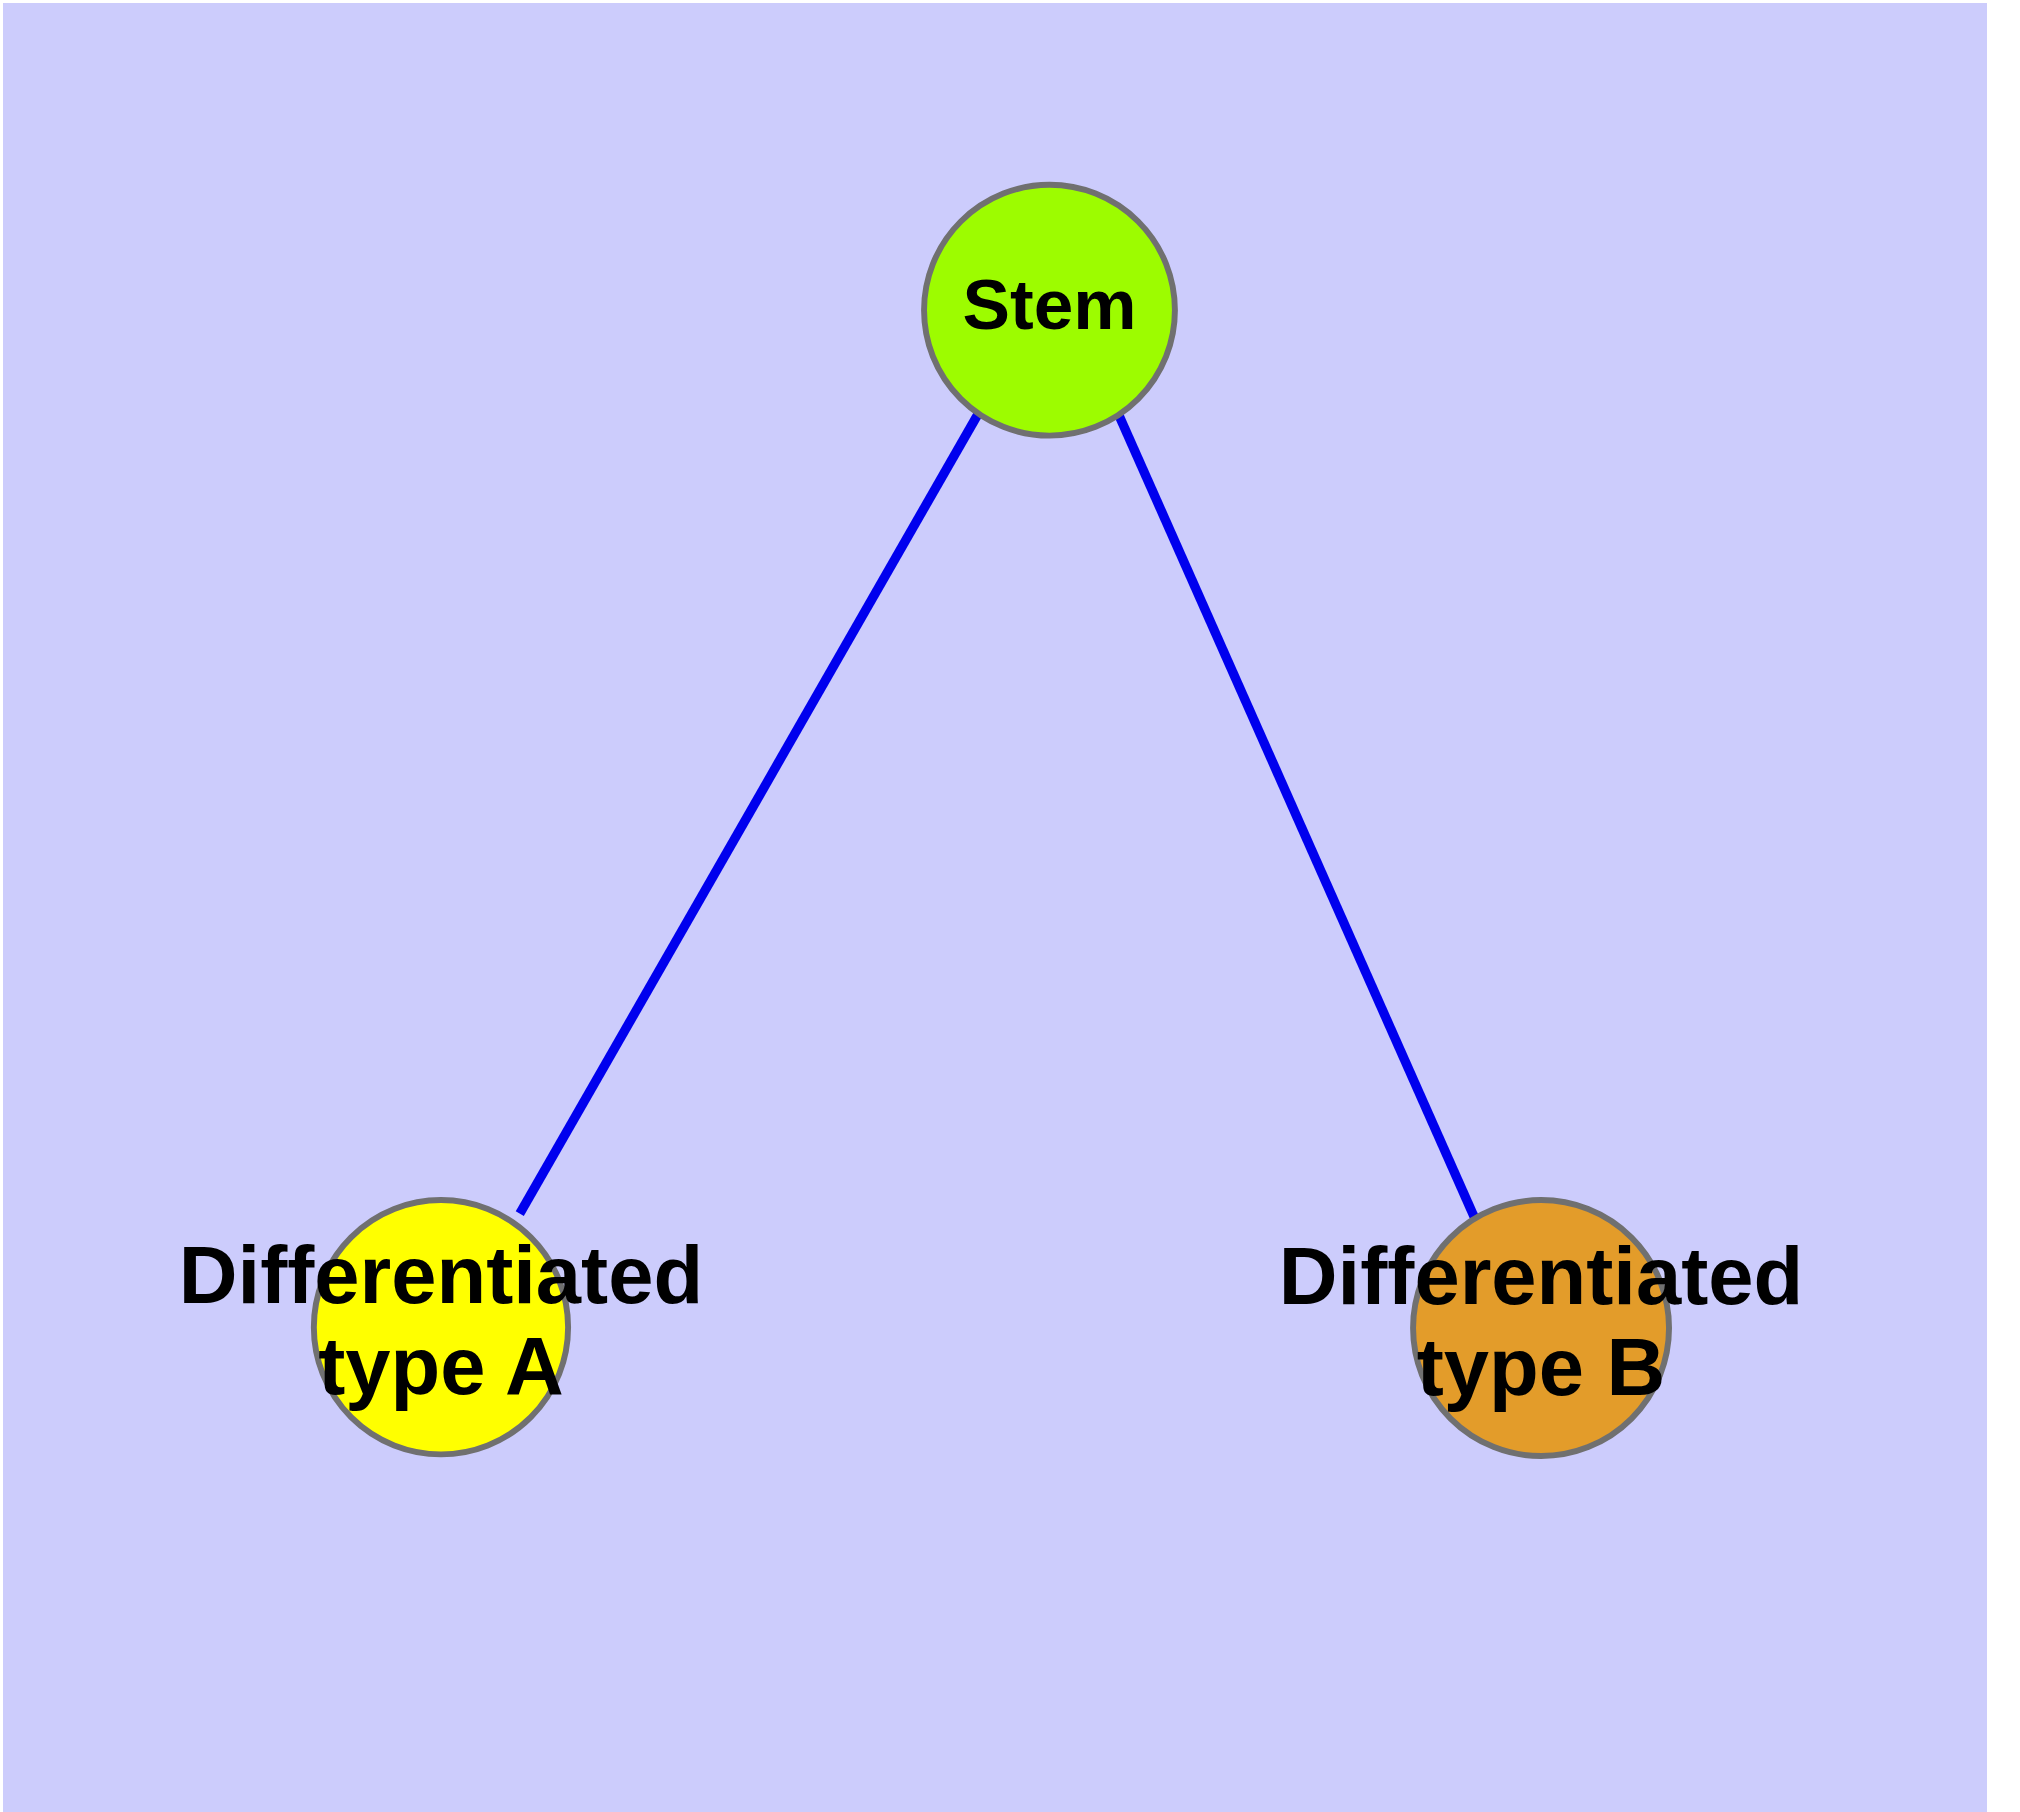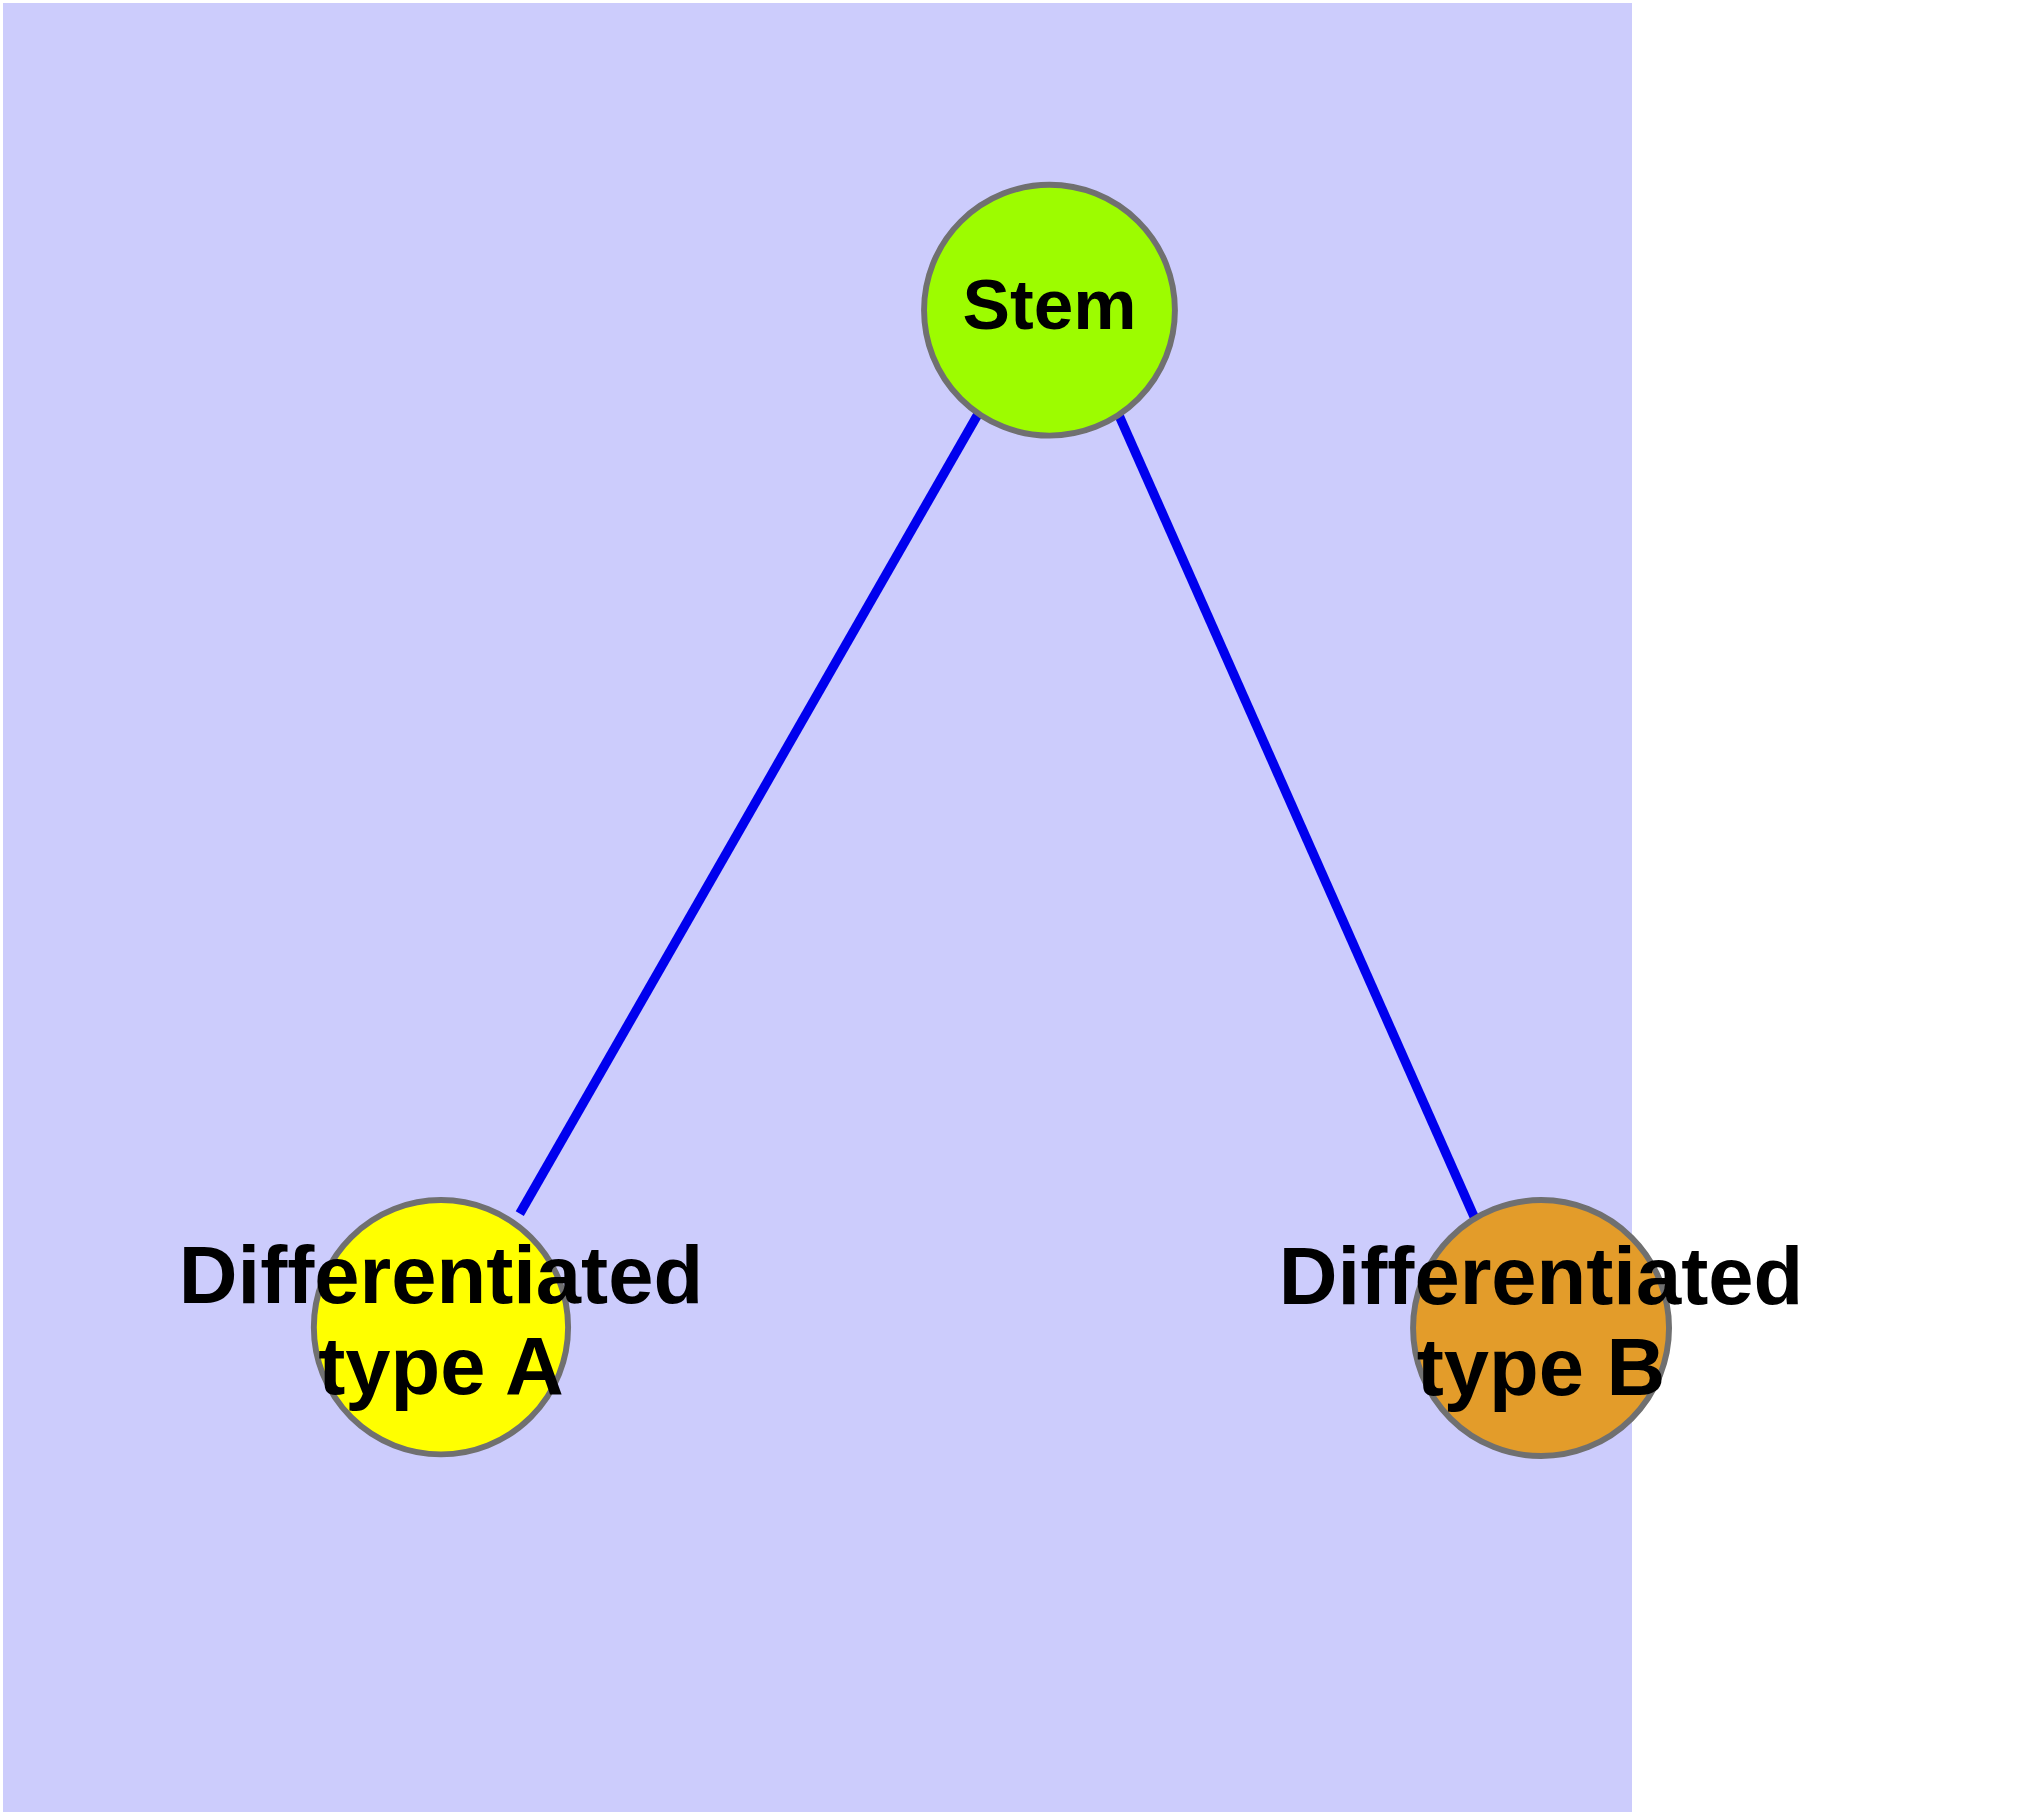--- a/index.html
+++ b/index.html
@@ -57,21 +57,21 @@
     top: 0;
     left: 0;
     width: 3.4px;
     height: 1812px;
     background: #ffffff;
   }
 </style>
 </head>
 <body style="width: 2021px; height: 1812px;">
 
-<div id="canvas" style="width: 1632px; height: 1812px; background: rgb(204, 204, 252);">
+<div id="canvas" style="width: 1987px; height: 1812px; background: rgb(204, 204, 252);">
 
   <svg id="graph-svg" viewBox="0 0 2384 2138" style="width: 2021px; height: 1812px;">
 
     <g>
       <line class="edge-line" x1="1154" y1="488" x2="613" y2="1432" stroke="#0000ee" stroke-width="11"></line>
       <line class="edge-line" x1="1320" y1="490" x2="1740" y2="1438" stroke="#0000ee" stroke-width="11"></line>
     </g>
 
     <g>
 

